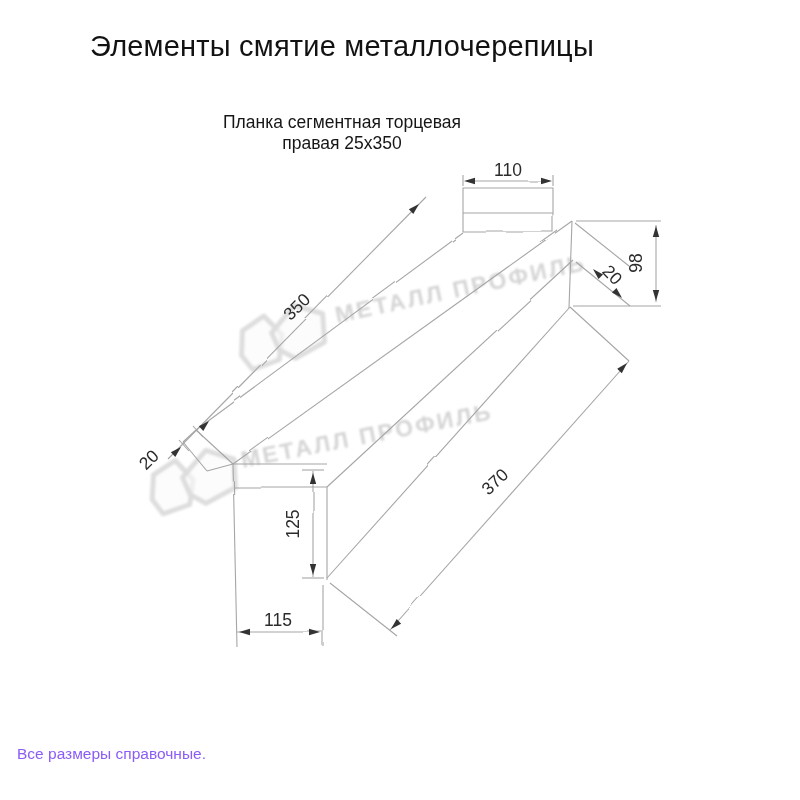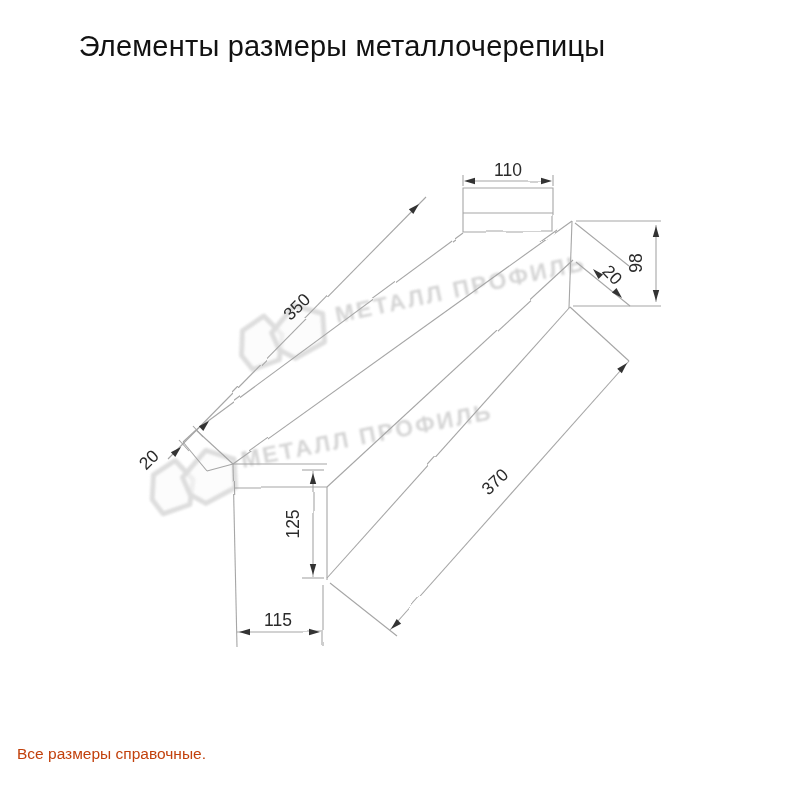--- a/index.html
+++ b/index.html
@@ -9,35 +9,37 @@
   }
   .page-title{
     position:absolute;left:342px;top:30px;transform:translateX(-50%);
     font-size:29px;font-weight:400;color:#121212;white-space:nowrap;letter-spacing:.2px;
   }
   .subtitle{
     position:absolute;left:342px;top:112px;transform:translateX(-50%);
     text-align:center;font-size:17.5px;line-height:21px;color:#161616;white-space:nowrap;
   }
   .footer{
-    position:absolute;left:17px;top:743px;font-size:15.5px;line-height:21.5px;color:#c2410c;
+    position:absolute;left:17px;top:743px;font-size:15.5px;line-height:21.5px;color:#8b5cf6;
   }
   svg{position:absolute;left:0;top:0;}
   .gline{stroke:#a6a6a6;stroke-width:1.1;fill:none;}
   .arrow{fill:#333;}
   .dimtxt{font-size:17.5px;fill:#2b2b2b;font-family:"Liberation Sans",sans-serif;}
   .wmtxt{font-size:23px;font-weight:700;letter-spacing:2.5px;fill:#d0d0d0;font-family:"Liberation Sans",sans-serif;}
   .wmlogo{stroke:#dadada;stroke-width:5;fill:rgba(250,250,250,.6);stroke-linejoin:round;}
 </style>
 </head>
 <body>
 
-<div class="page-title">Элементы размеры металлочерепицы</div>
+<div class="page-title">Элементы смятие металлочерепицы</div>
 
 <div class="subtitle">
+  <div>Планка сегментная торцевая</div>
+  <div>правая 25х350</div>
 </div>
 
 <svg width="800" height="800" viewBox="0 0 800 800">
   <defs>
     <filter id="wavy" x="-5%" y="-5%" width="110%" height="110%">
       <feTurbulence type="fractalNoise" baseFrequency="0.015" numOctaves="2" seed="7" result="n"></feTurbulence>
       <feDisplacementMap in="SourceGraphic" in2="n" scale="2.5"></feDisplacementMap>
     </filter>
     <filter id="wmblur" x="-20%" y="-20%" width="140%" height="140%">
       <feGaussianBlur stdDeviation="1.1"></feGaussianBlur>

